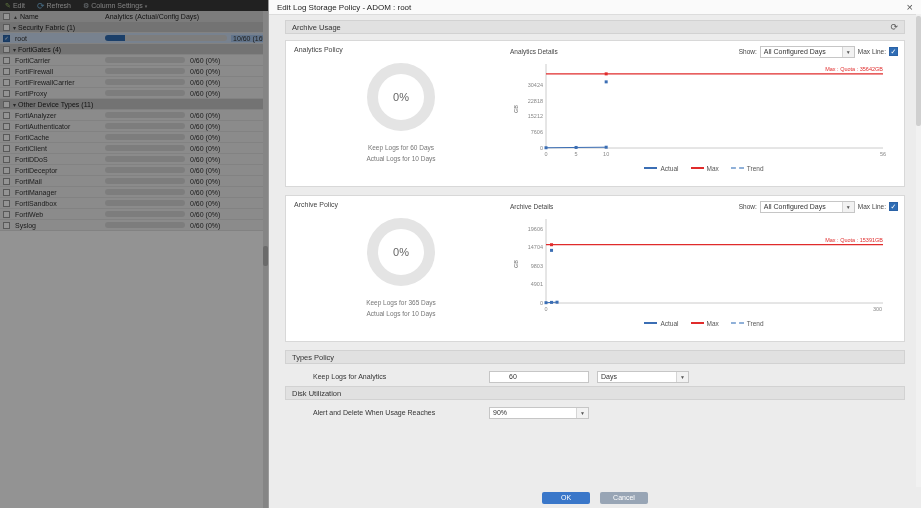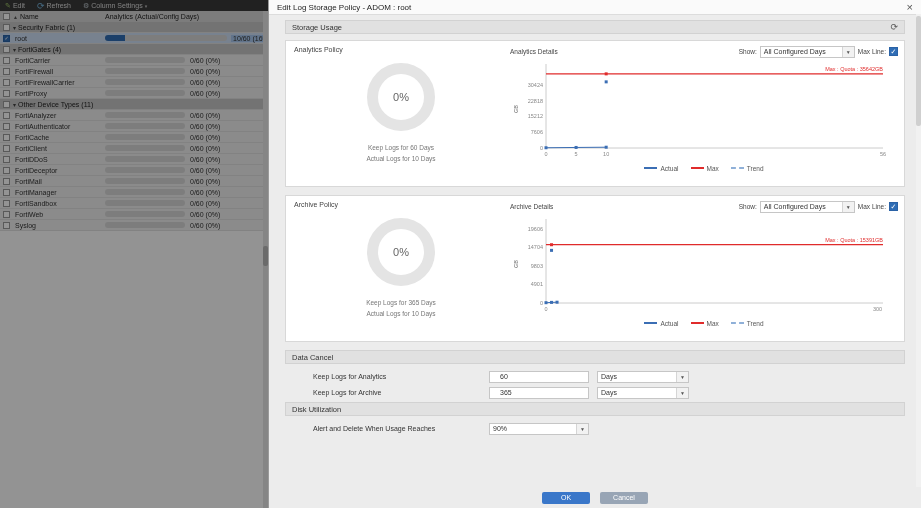--- a/index.html
+++ b/index.html
@@ -63,21 +63,21 @@
   .legend{display:flex;justify-content:center;align-items:center;gap:12px;height:12px;font-size:6.5px;color:#555;}
   .litem{display:inline-flex;align-items:center;gap:3px;}
   .sw{width:13px;height:0;display:inline-block;}
 
   .formrow{display:flex;align-items:center;height:13px;margin-bottom:3px;padding-left:28px;font-size:7px;color:#333;}
   .formrow label{width:176px;flex:none;}
   .w100{width:100px;flex:none;box-sizing:border-box;}
   .w92{width:92px;flex:none;margin-left:8px;box-sizing:border-box;}
   .w95{width:95px;flex:none;box-sizing:border-box;}
   .after{margin-left:10px;display:inline-flex;align-items:center;gap:4px;}
-  input.txt{height:12px;border:1px solid #c6c6c6;background:#fff;font-size:7px;padding:0 10px;
+  input.txt{height:12px;border:1px solid #c6c6c6;background:#fff;font-size:7px;padding:0 19px;
             font-family:inherit;color:#333;box-sizing:border-box;}
   input.txt.disabled{background:#ebebeb;color:#999;}
   .selectbox{position:relative;height:12px;border:1px solid #c6c6c6;background:#fff;display:flex;align-items:center;
              padding:0 14px 0 3px;font-size:7px;color:#333;cursor:pointer;overflow:hidden;white-space:nowrap;}
   .selectbox i{position:absolute;right:0;top:0;bottom:0;width:11px;display:flex;align-items:center;justify-content:center;
                font-style:normal;font-size:5px;color:#555;border-left:1px solid #d5d5d5;background:#f2f2f2;}
   .selectbox.disabled{background:#ebebeb;color:#999;}
   .checkbox{width:9px;height:9px;border:1px solid #a9a9a9;background:#fff;box-sizing:border-box;
             display:inline-flex;align-items:center;justify-content:center;font-size:7px;color:#fff;cursor:pointer;}
   .checkbox.checked{background:#2f6db5;border-color:#2a62a6;}
@@ -271,21 +271,21 @@
 
   <div class="modal">
     <div class="mtitle">
       <span>Edit Log Storage Policy - ADOM : root</span>
       <span class="close">×</span>
     </div>
 
     <div class="mbody">
 
       <div class="band">
-        <span>Storage Usage</span>
+        <span>Archive Usage</span>
         <span class="refresh">⟳</span>
       </div>
 
       <div class="panel">
         <span class="ptitle">Analytics Policy</span>
         <div class="donut-col">
           <div class="donut">
             <span>0%</span>
           </div>
           <div class="caption">
@@ -382,38 +382,30 @@
             </svg>
           <div class="legend">
               <span class="litem"><span class="sw" style="border-top:2px solid #3b6eb4"></span>Actual</span>
               <span class="litem"><span class="sw" style="border-top:2px solid #e02b2b"></span>Max</span>
               <span class="litem"><span class="sw" style="border-top:2px dashed #8fb0d8"></span>Trend</span>
             </div>
         </div>
       </div>
 
       <div class="band">
-        <span>Data Cancel</span>
+        <span>Types Policy</span>
       </div>
       <div class="formrow">
         <label>Keep Logs for Analytics</label>
         <input class="txt w100" type="text" value="60" style="">
         <span class="selectbox w92">
           <span>Days</span>
             <i>▼</i>
         </span>
       </div>
-      <div class="formrow">
-        <label>Keep Logs for Archive</label>
-        <input class="txt w100" type="text" value="365" style="">
-        <span class="selectbox w92">
-          <span>Days</span>
-            <i>▼</i>
-        </span>
-      </div>
 
       <div class="band">
         <span>Disk Utilization</span>
       </div>
       <div class="formrow">
         <label>Alert and Delete When Usage Reaches</label>
         <span class="selectbox w100">
           <span>90%</span>
             <i>▼</i>
         </span>

